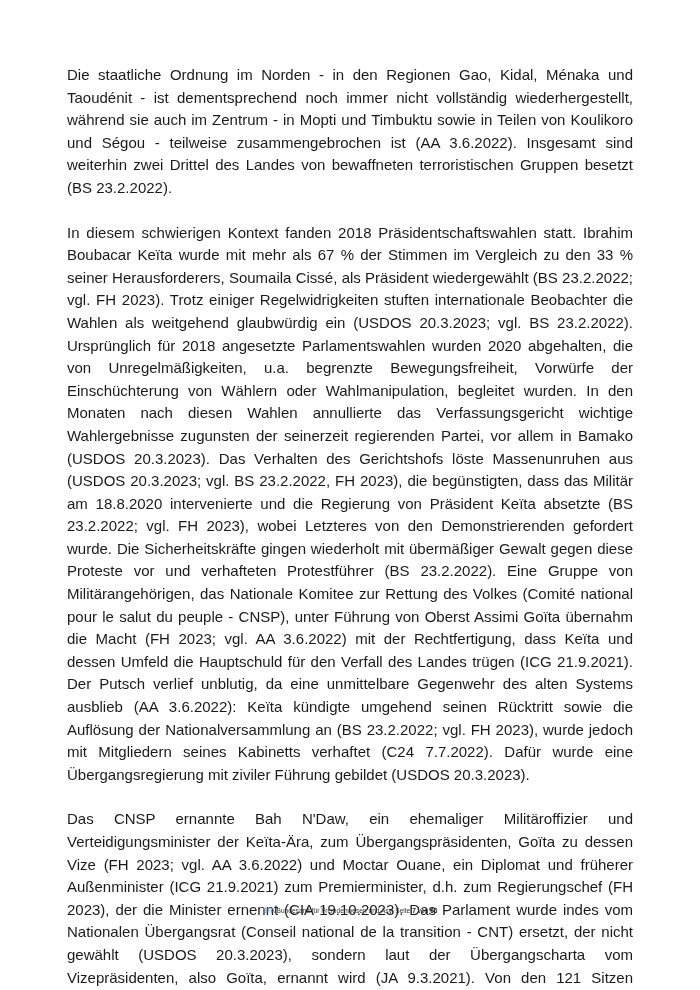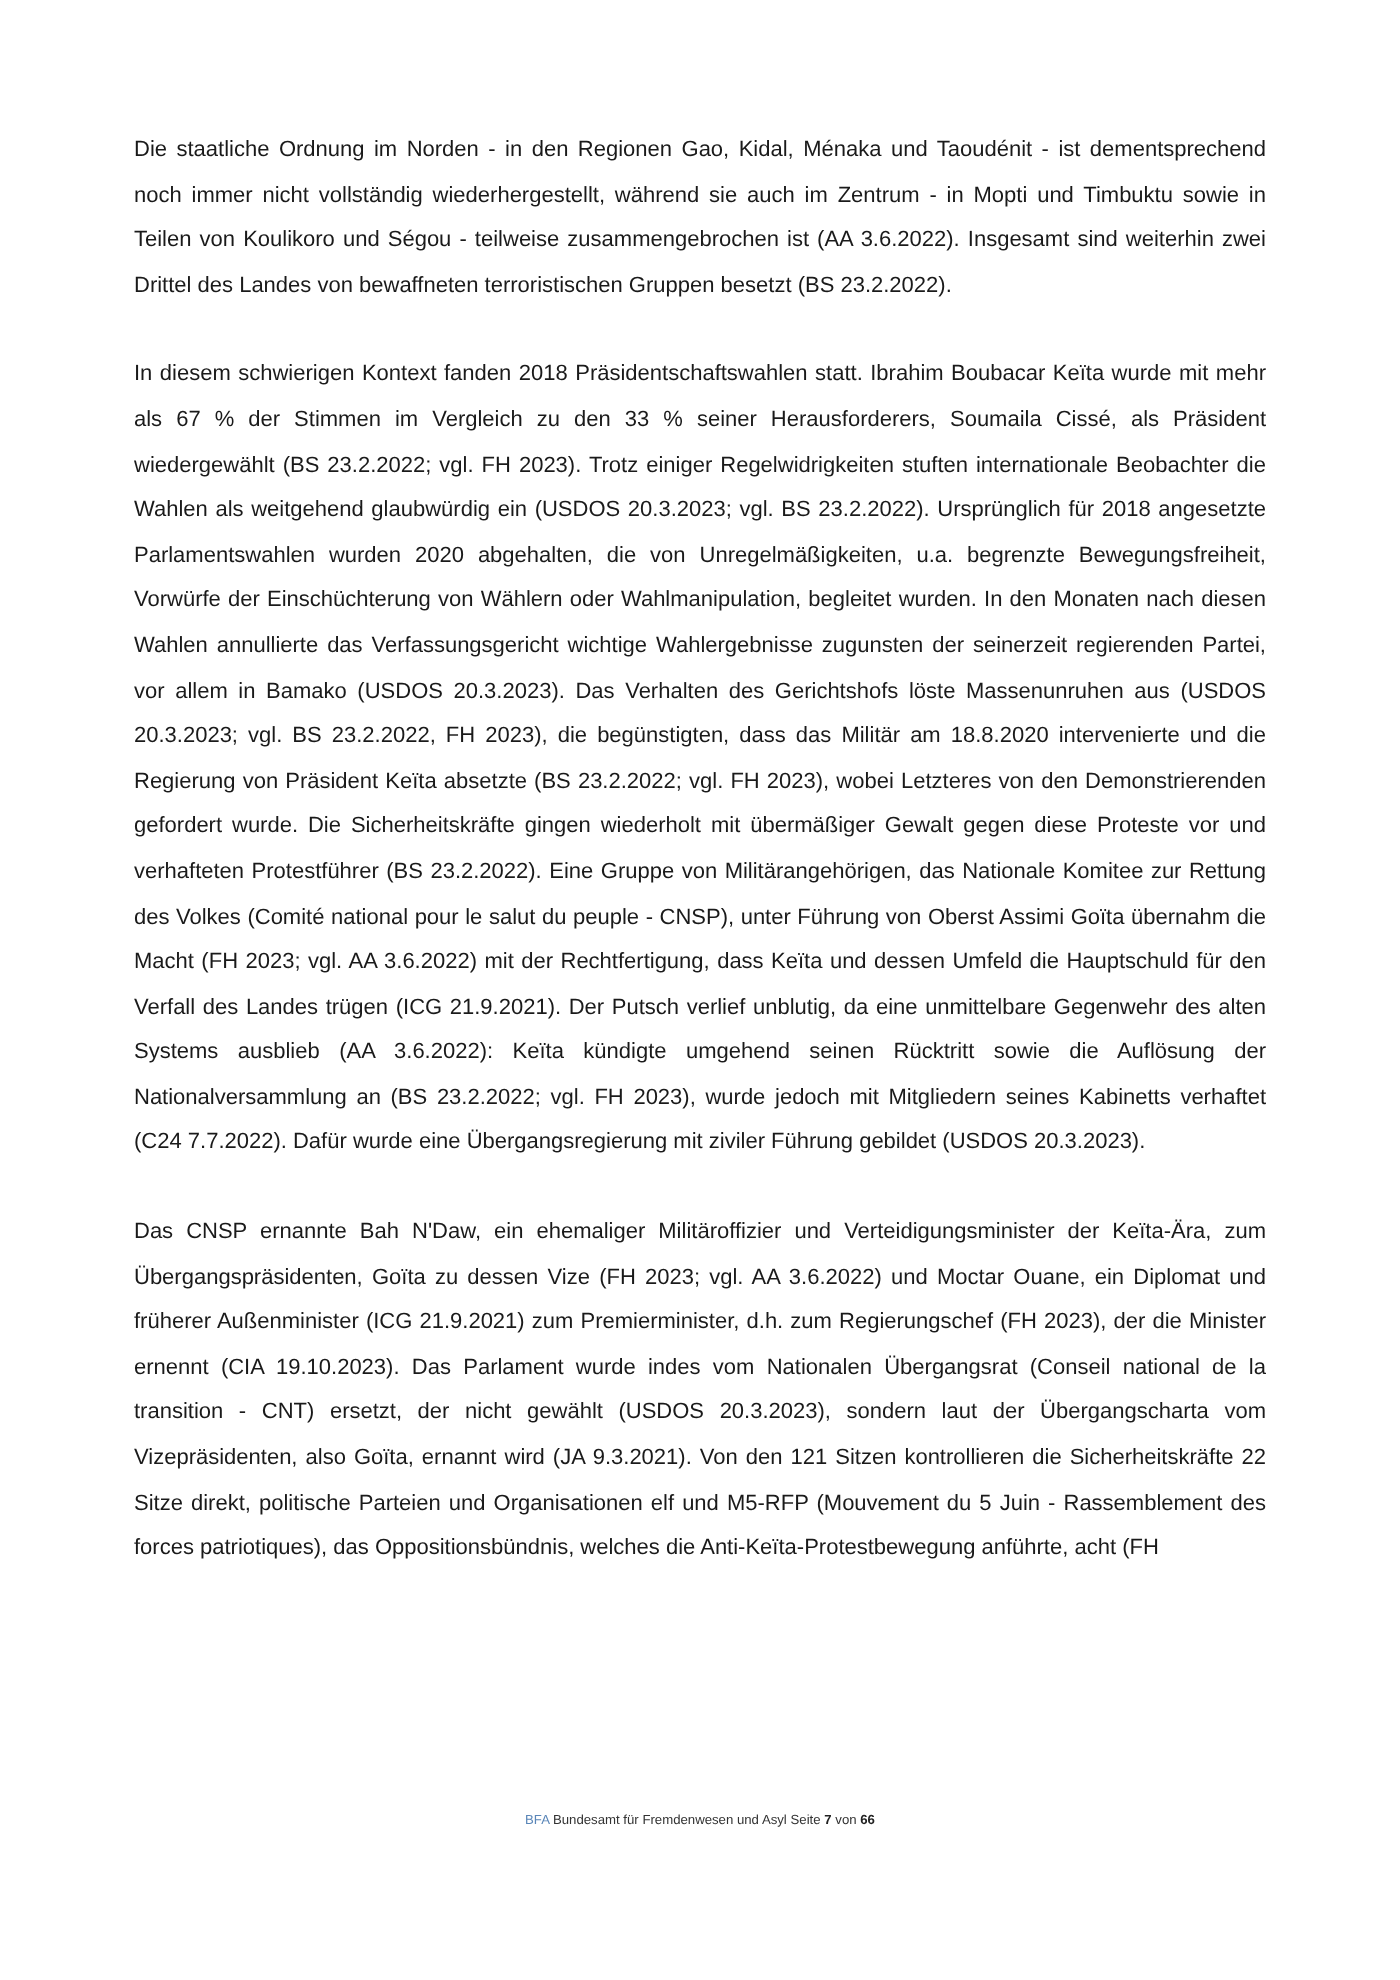--- a/index.html
+++ b/index.html
@@ -16,21 +16,21 @@
       color: #1a1a1a;
     }
     .page {
       position: absolute;
       left: 67px;
       top: 64px;
       width: 566px;
     }
     .para {
       margin: 0 0 22px 0;
-      font-size: 11px;
+      font-size: 15px;
       line-height: 22.6px;
       text-align: justify;
       hyphens: none;
     }
     .footer {
       position: absolute;
       left: 0;
       width: 700px;
       top: 907px;
       text-align: center;

